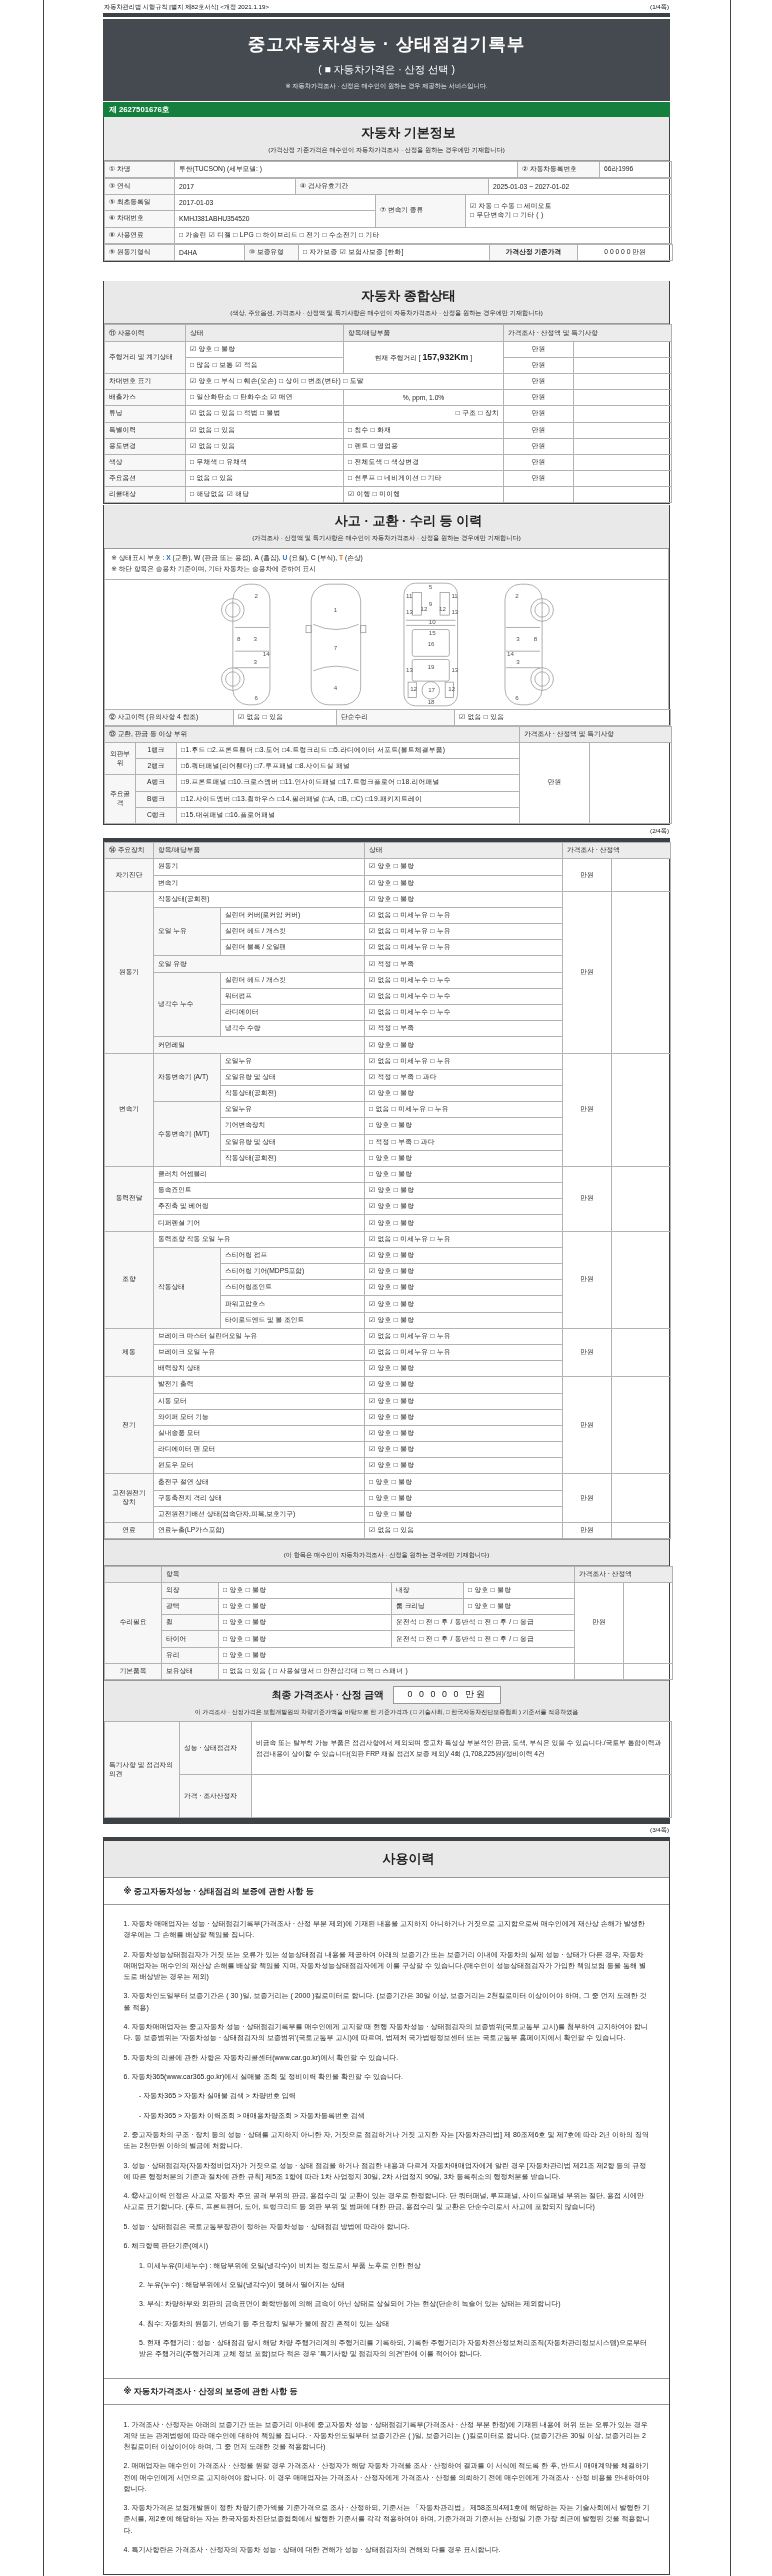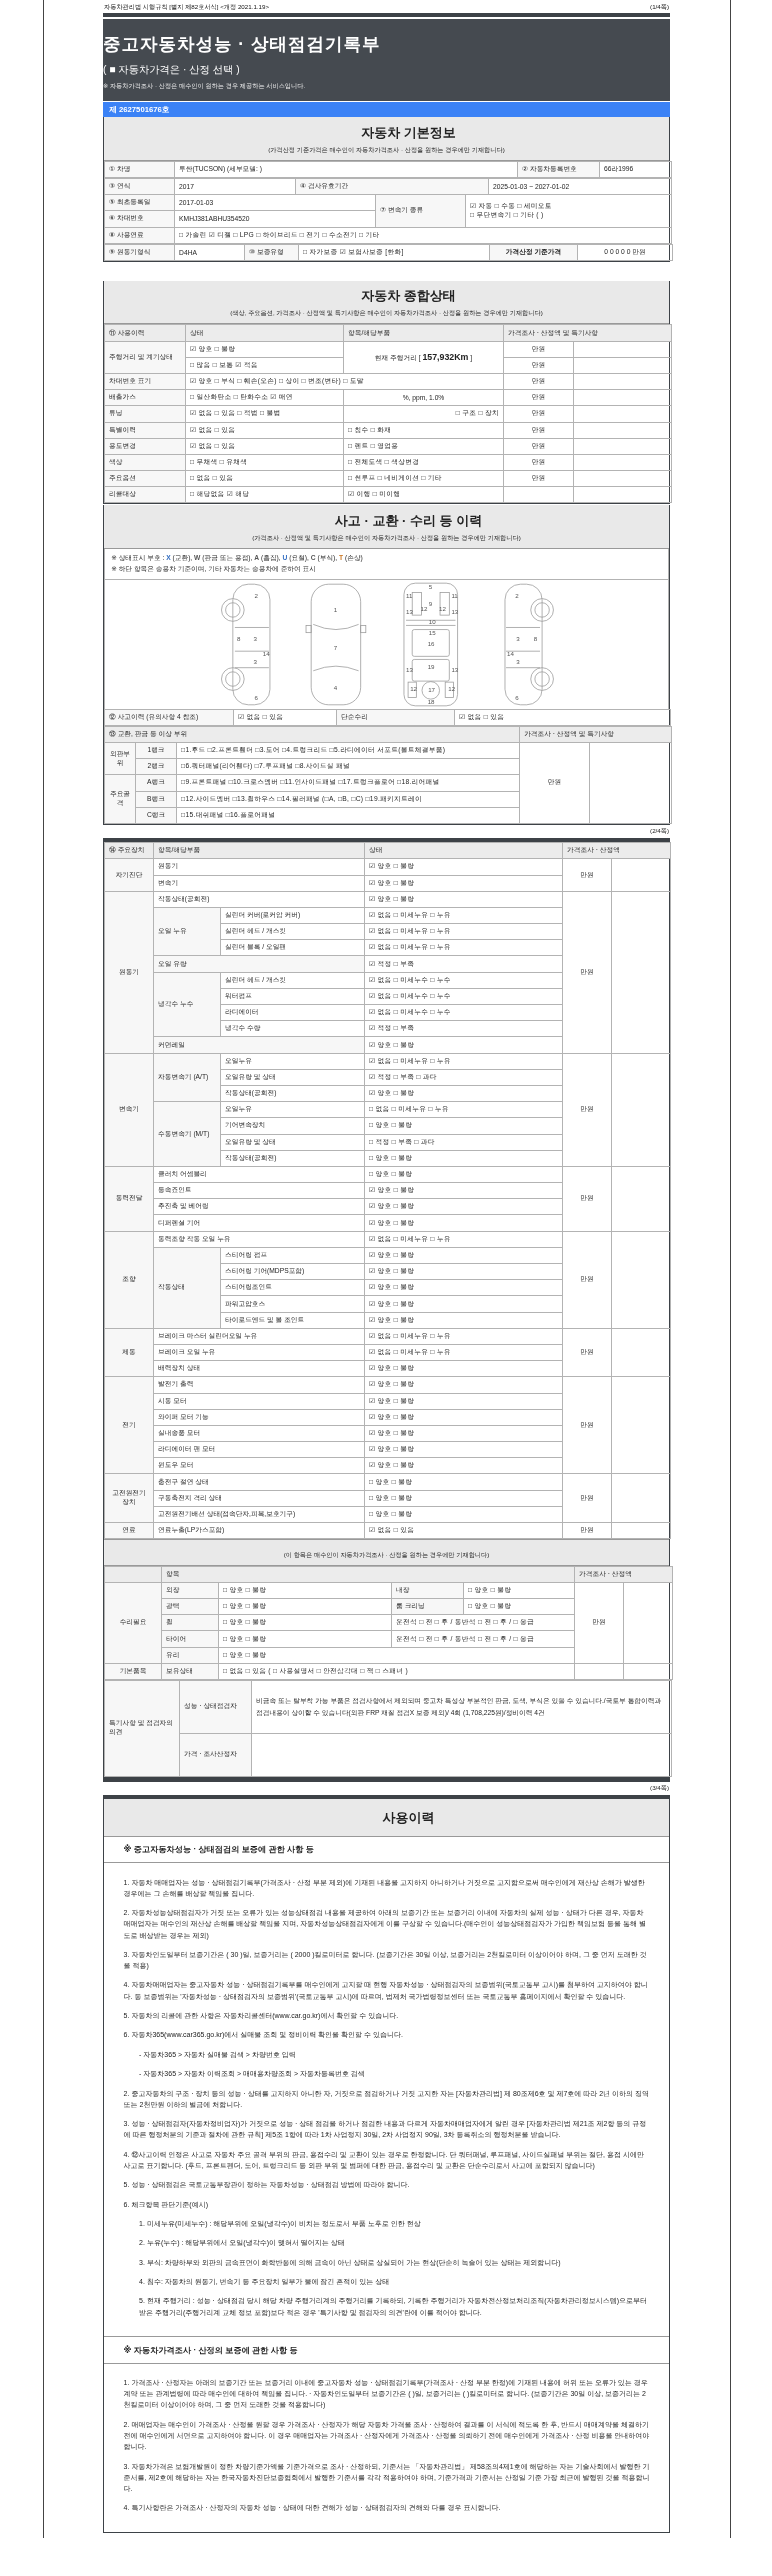--- a/index.html
+++ b/index.html
@@ -3,25 +3,25 @@
 <meta charset="utf-8">
 <style>
   html,body{margin:0;padding:0;background:#fff;font-family:"Liberation Sans","DejaVu Sans",sans-serif;color:#222;}
   body{width:773px;}
   .sheet{width:686px;margin:0 auto;border-left:0.5px solid #444;border-right:0.5px solid #444;padding:1px 0 5.2px 0;}
   .content{width:567px;margin:0 auto;}
   .topline{display:flex;justify-content:space-between;font-size:6.2px;color:#111;padding:1.5px 1px;}
   .pagemark{text-align:right;font-size:6.2px;padding:2.1px 1px;}
   .darkbar{height:4.1px;background:#3d4247;}
   .gapline{height:1.5px;background:#fff;}
-  .titlebox{background:#454a50;color:#fff;text-align:left;padding:13.4px 0 9.3px 0;}
+  .titlebox{background:#454a50;color:#fff;text-align:center;padding:13.4px 0 9.3px 0;}
   .titlebox .t1{font-size:17.5px;font-weight:bold;letter-spacing:1px;}
   .titlebox .t2{font-size:10.3px;margin-top:7.2px;}
   .titlebox .t3{font-size:6.2px;margin-top:5.2px;color:#eee;}
-  .docno{background:#3b82f6;color:#fff;font-size:7.7px;font-weight:bold;padding:2.6px 6.2px;margin-top:1.5px;}
+  .docno{background:#15803d;color:#fff;font-size:7.7px;font-weight:bold;padding:2.6px 6.2px;margin-top:1.5px;}
   .pagebox{border:1px solid #3d4247;border-top:none;}
   .sechead{background:#e9e9e9;border-bottom:0.5px solid #999;text-align:center;padding:6.2px 0 5.2px 0;}
   .sechead .h{font-size:13px;font-weight:bold;padding-left:44px;}
   .sechead .s{font-size:6.2px;margin-top:4.1px;color:#222;}
   table{border-collapse:collapse;width:567px;table-layout:fixed;font-size:6.7px;}
   table.merge{margin-top:-0.5px;}
   td,th{border:0.5px solid #b3b3b3;padding:3.1px 4.1px;vertical-align:middle;word-break:break-all;}
   th{background:#ececec;font-weight:normal;text-align:left;}
   .lb{background:#f7f7f7;}
   .ct{text-align:center;}
@@ -686,20 +686,27 @@
         <tr>
           <td class="lb ct">기본품목</td>
           <td class="lb">보유상태</td>
           <td class="chk" colspan="3">□ 없음  □ 있음  ( □ 사용설명서  □ 안전삼각대  □ 잭  □ 스패너 )</td>
           <td></td>
               <td></td>
         </tr>
       </tbody>
         </table>
 
+      <div class="finalprice">
+        <div class="row">
+          <span class="lab">최종 가격조사 · 산정 금액</span>
+          <span class="val">0 0 0 0 0 만원</span>
+        </div>
+        <div class="note">이 가격조사 · 산정가격은 보험개발원의 차량기준가액을 바탕으로 한 기준가격과 ( □ 기술사회, □ 한국자동차진단보증협회 ) 기준서를 적용하였음</div>
+      </div>
 
       <table class="merge">
         <colgroup>
             <col style="width:75px">
             <col style="width:72px">
             <col style="width:420px">
           </colgroup>
         <tbody>
             <tr>
           <td class="lb" rowspan="2">특기사항 및 점검자의 의견</td>

